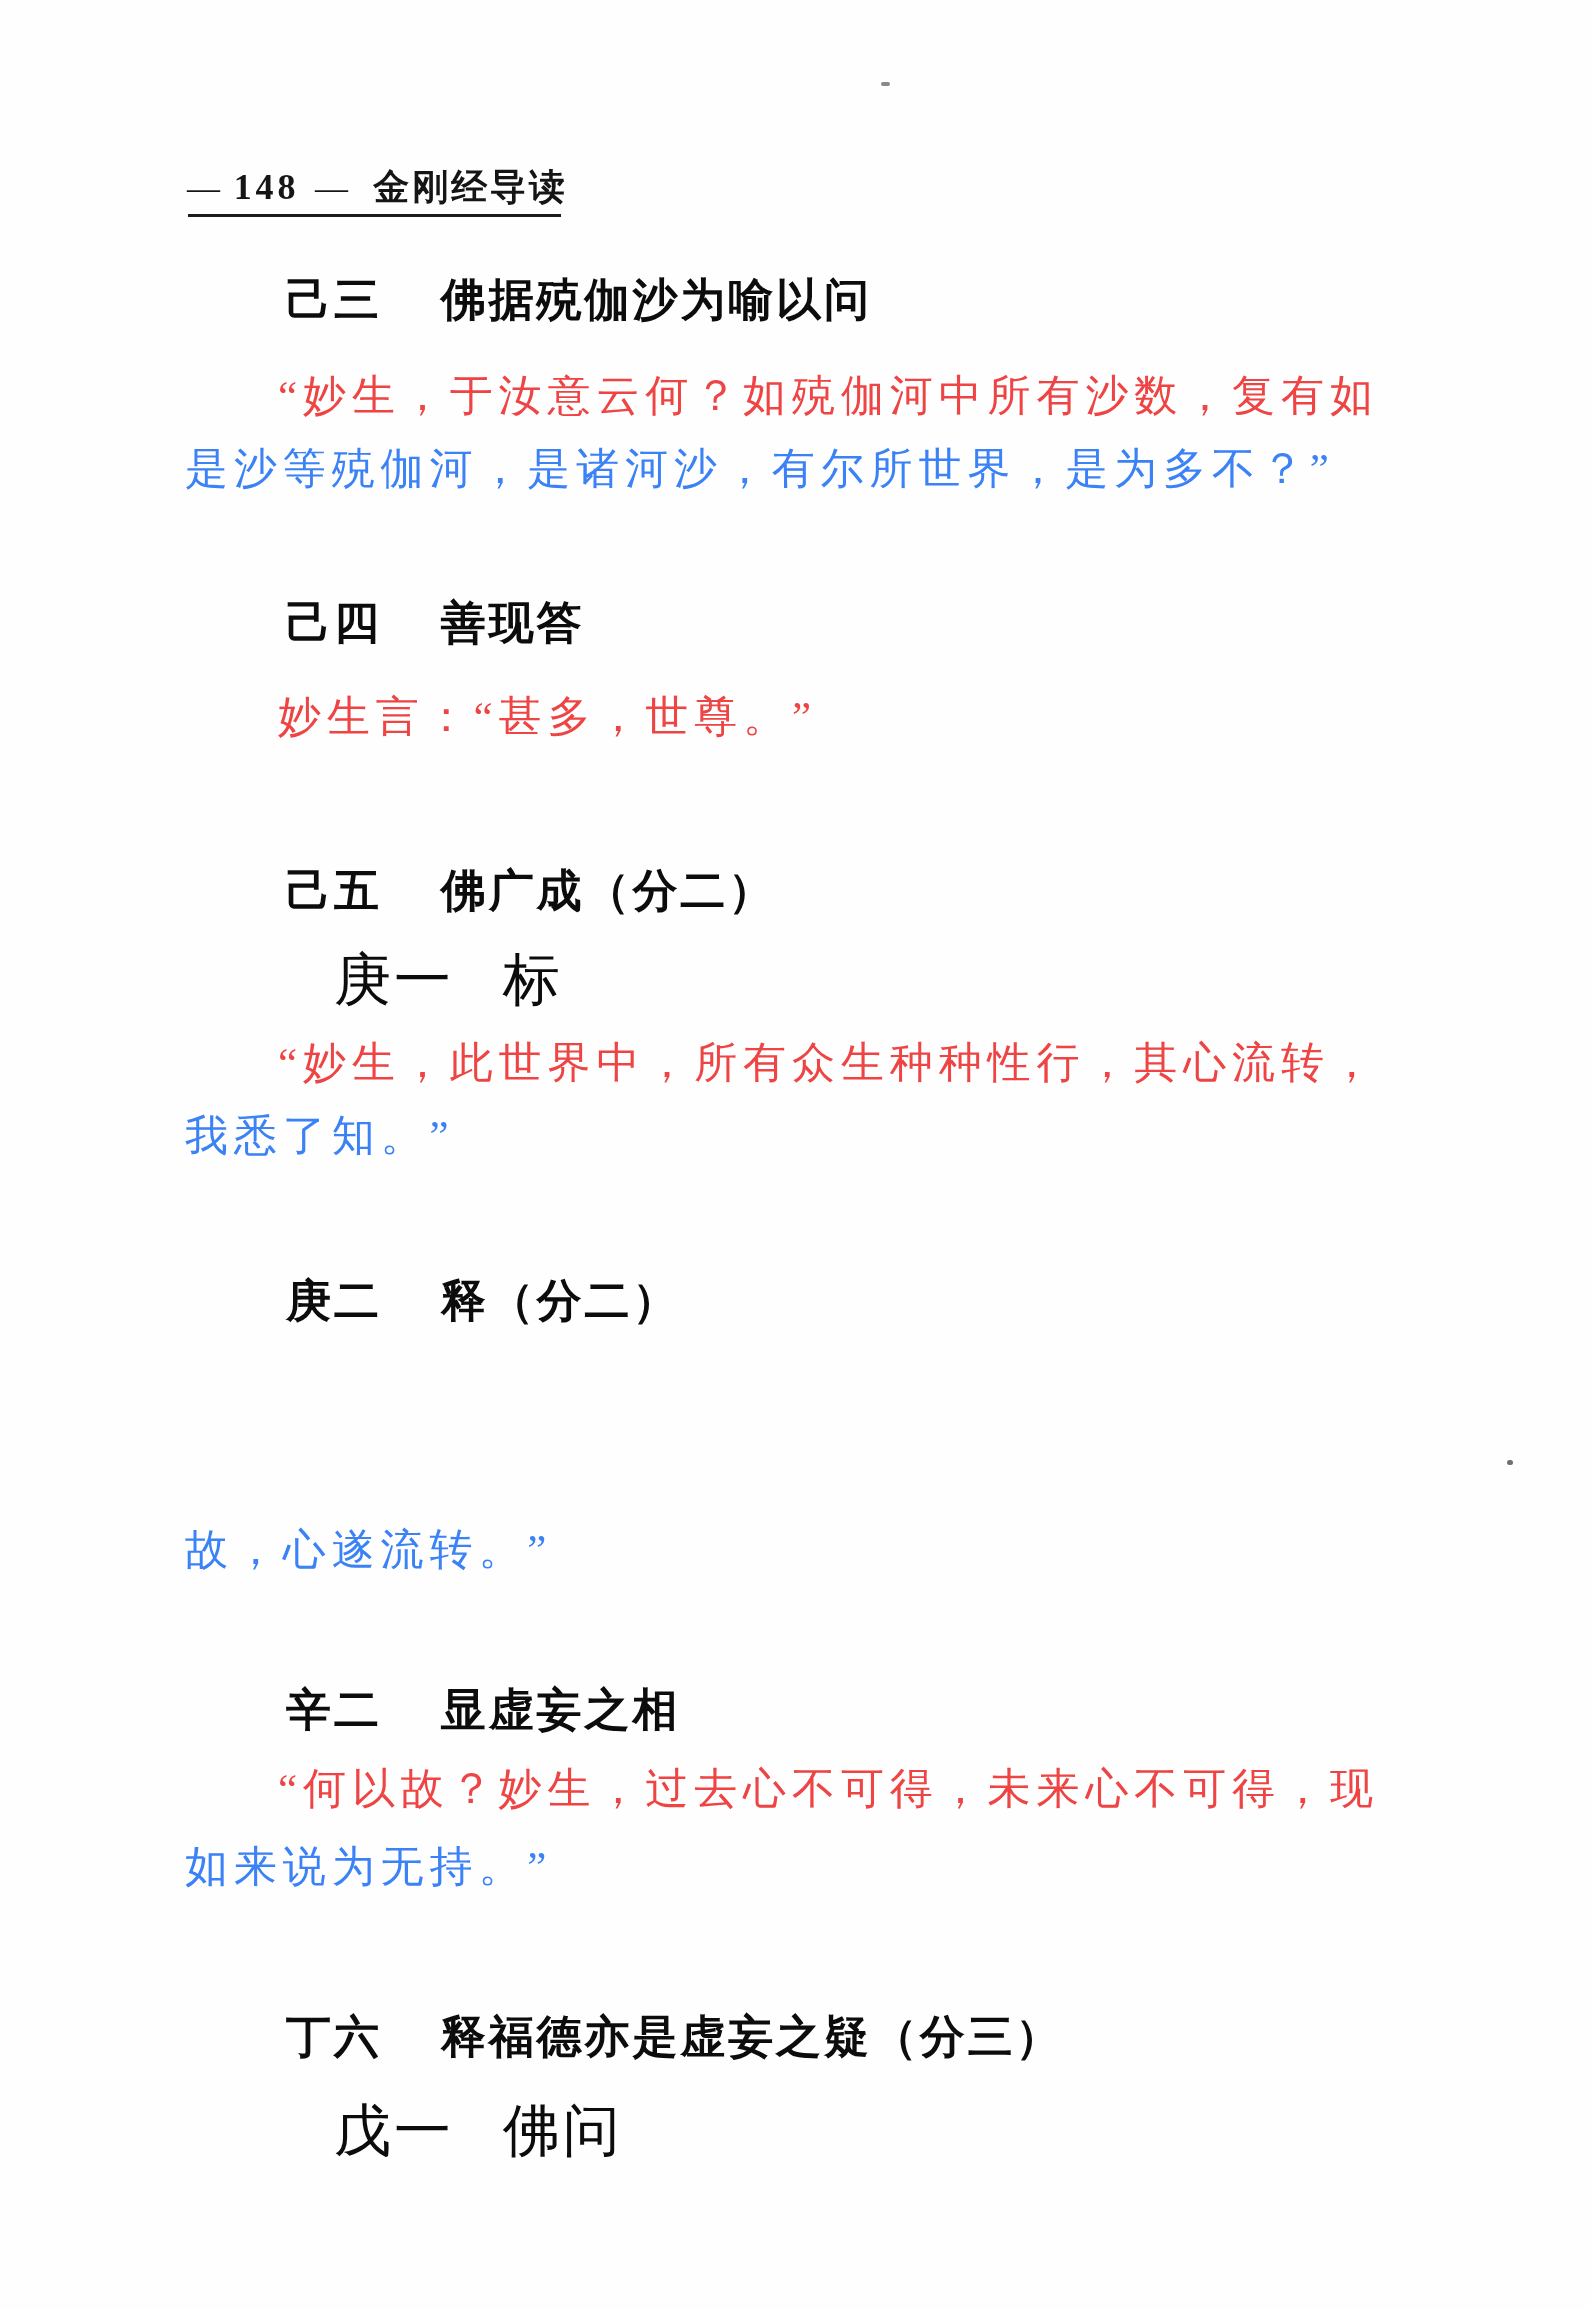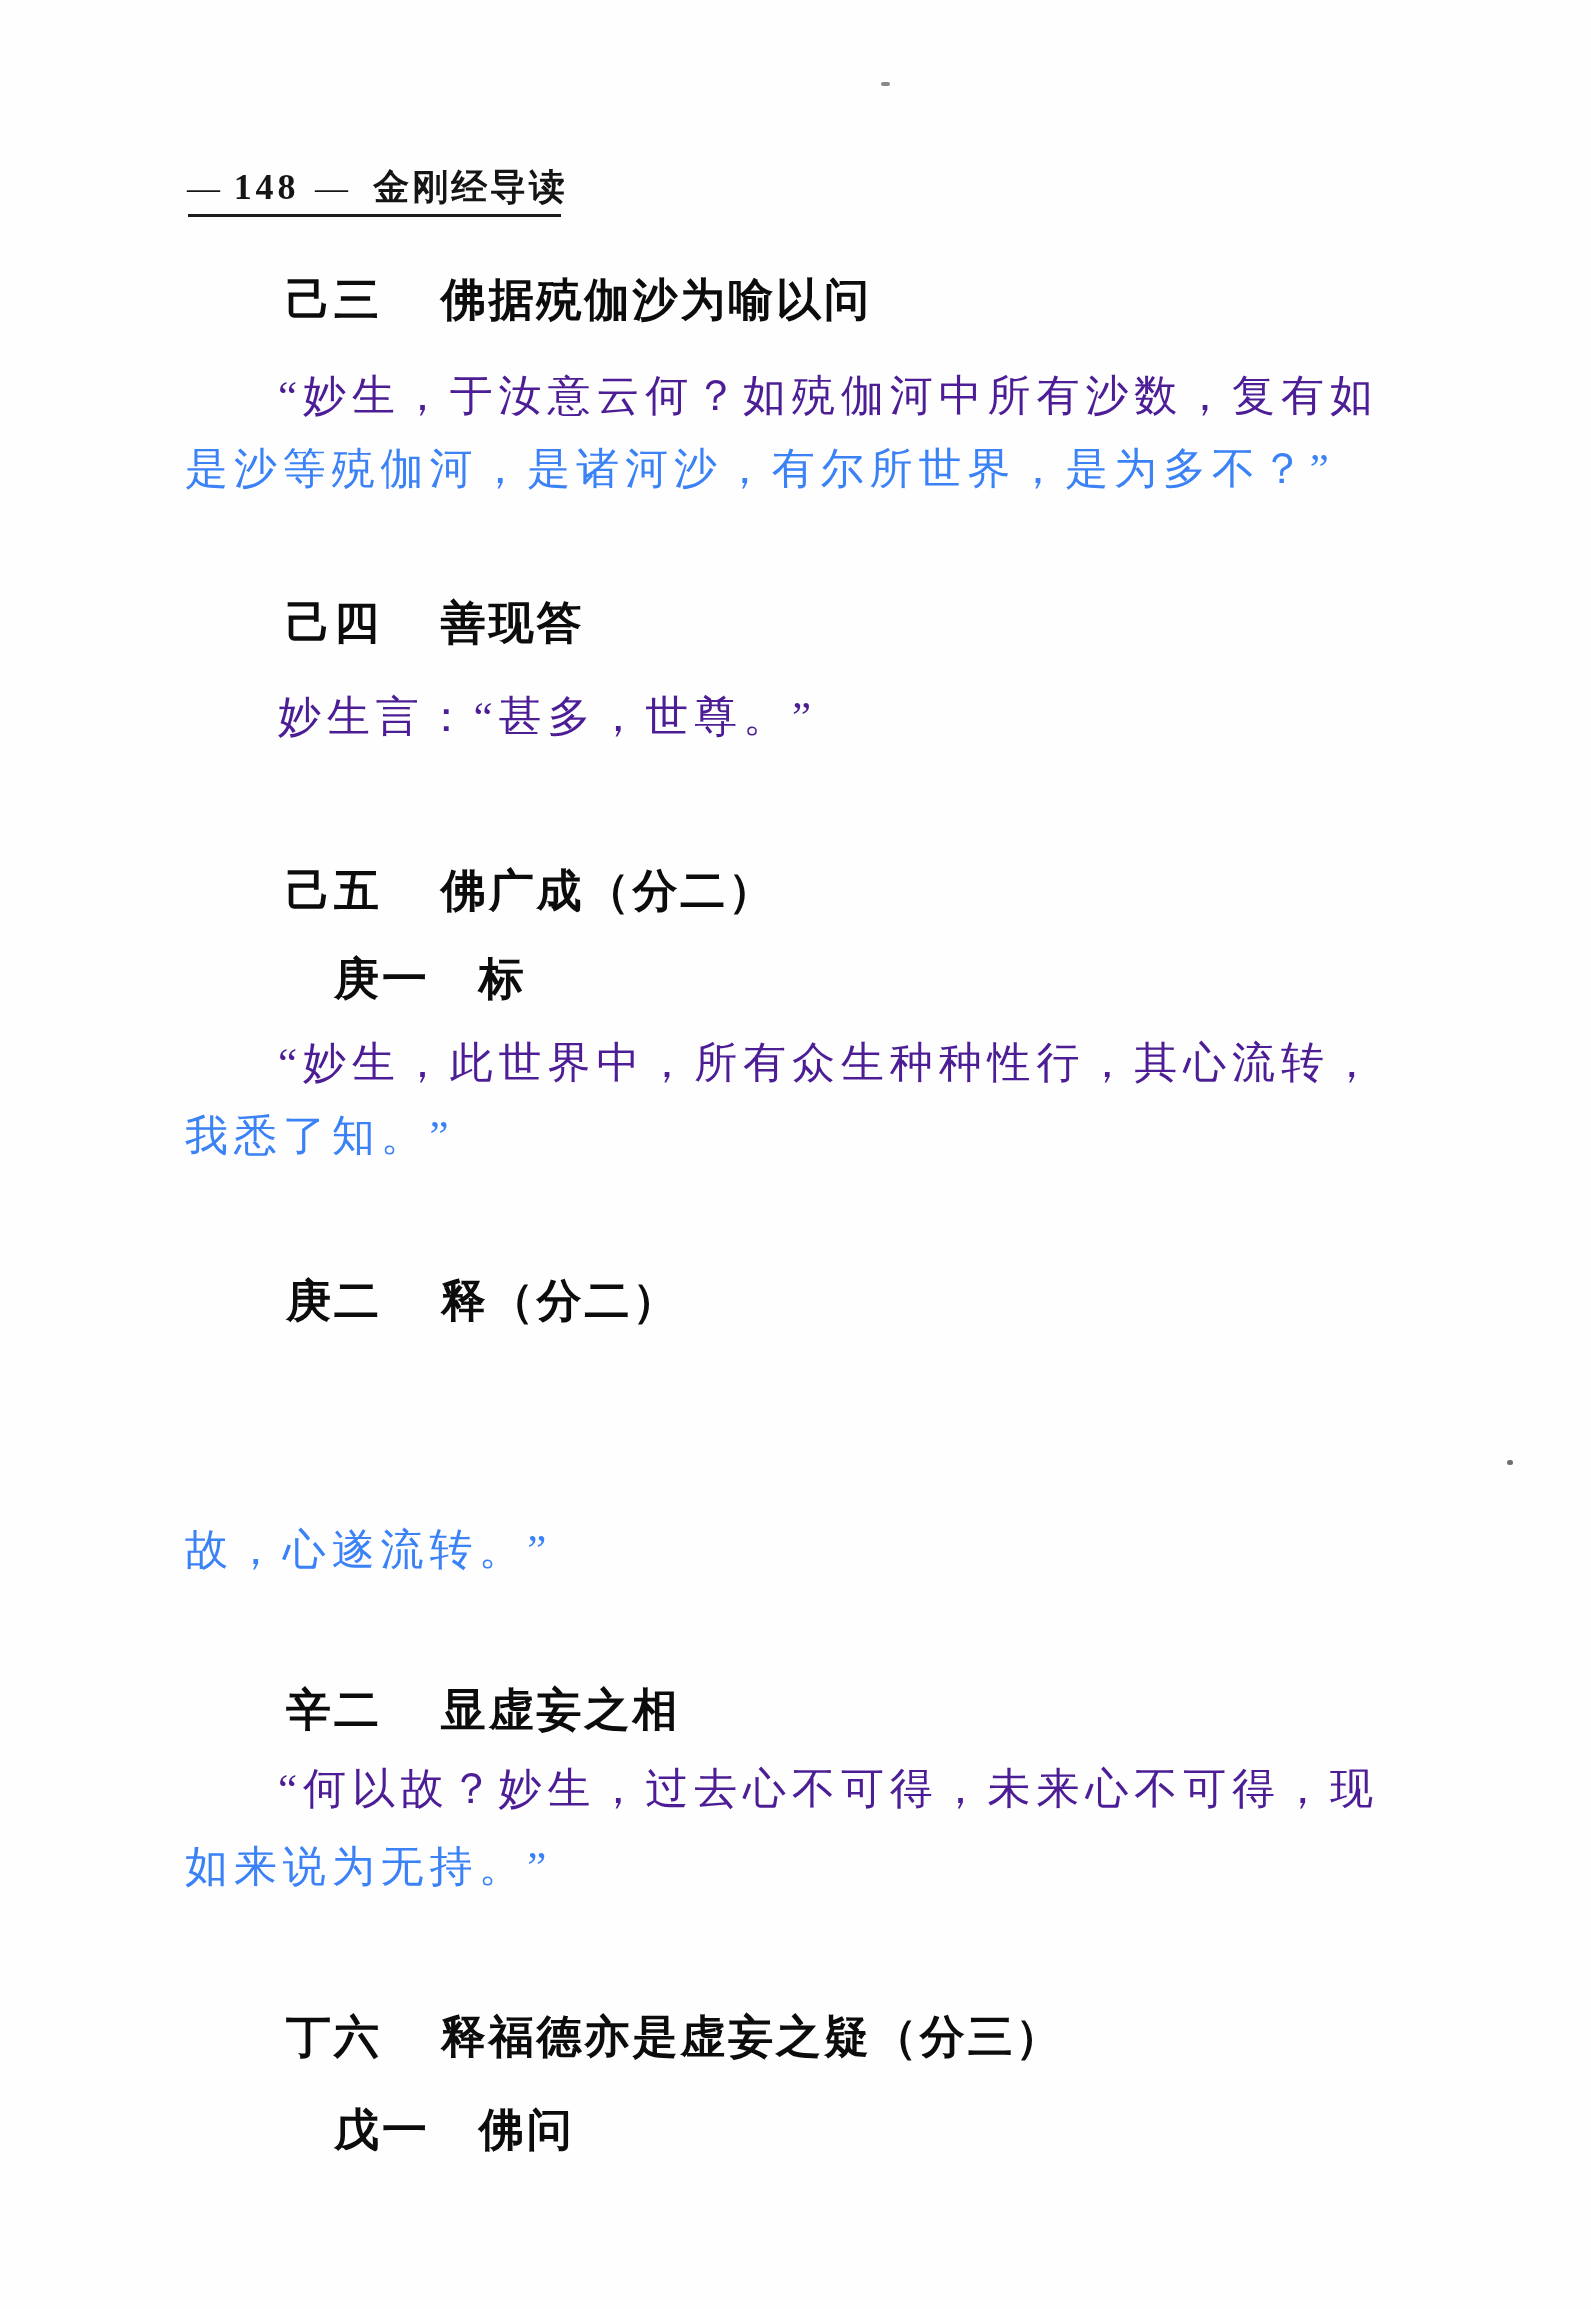--- a/index.html
+++ b/index.html
@@ -65,33 +65,33 @@
   }
   .h1 {
     left: 286px;
     font-size: 45px;
     font-weight: 700;
     letter-spacing: 2.9px;
     color: #0c0c0c;
   }
   .h2 {
     left: 334px;
-    font-size: 45px;
-    font-weight: 700;
+    font-size: 57px;
+    font-weight: 400;
     letter-spacing: 2.9px;
     color: #0c0c0c;
   }
   .h1 .ttl { margin-left: 59px; }
   .h2 .ttl { margin-left: 49px; }
   .body-first {
     left: 278px;
     font-size: 43px;
     letter-spacing: 5.9px;
     font-weight: 500;
-    color: #4c1d95;
+    color: #ef4444;
   }
   .body-cont {
     left: 185px;
     font-size: 43px;
     letter-spacing: 5.9px;
     font-weight: 500;
     color: #3b82f6;
   }
 
   

